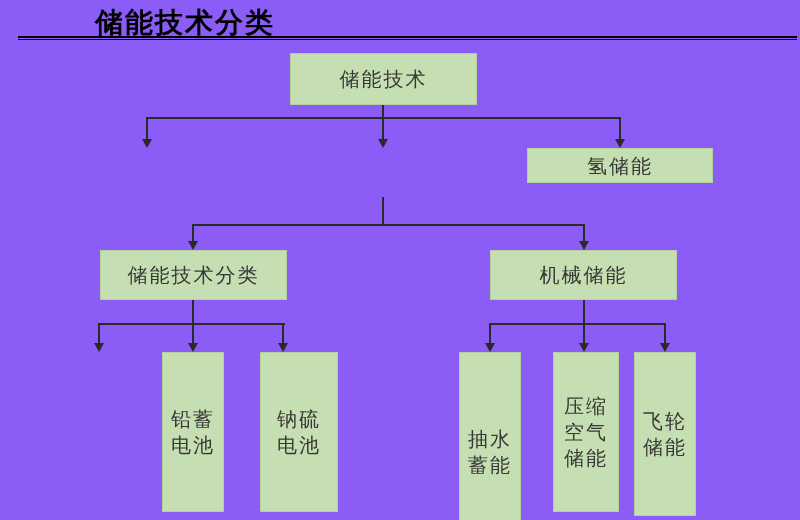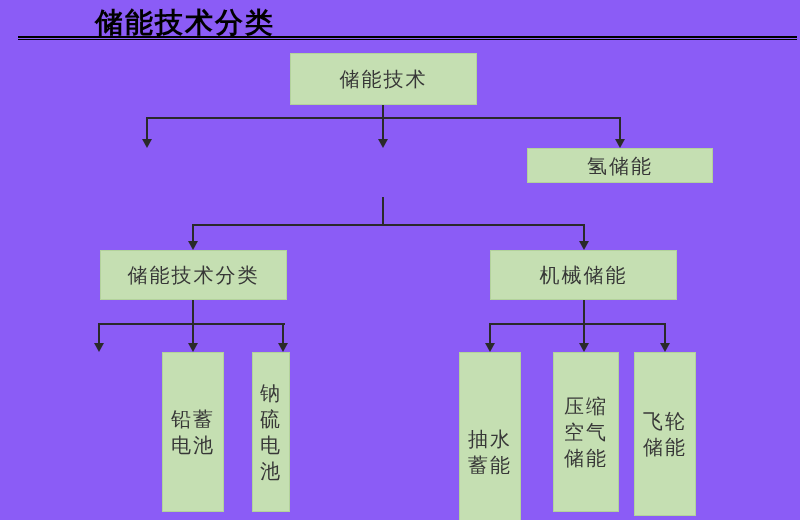--- a/index.html
+++ b/index.html
@@ -69,21 +69,21 @@
     <div class="node" style="left:100px;top:250px;width:187px;height:50px">
       <span>储能技术分类</span>
     </div>
     <div class="node" style="left:490px;top:250px;width:187px;height:50px">
       <span>机械储能</span>
     </div>
     <div class="node" style="left:162px;top:352px;width:62px;height:160px">
       <span>铅蓄
 电池</span>
     </div>
-    <div class="node" style="left:252px;top:352px;width:38px;height:160px">
+    <div class="node" style="left:260px;top:352px;width:78px;height:160px">
       <span>钠硫
 电池</span>
     </div>
     <div class="node" style="left:459px;top:352px;width:62px;height:200px">
       <span>抽水
 蓄能</span>
     </div>
     <div class="node" style="left:553px;top:352px;width:66px;height:160px">
       <span>压缩
 空气

